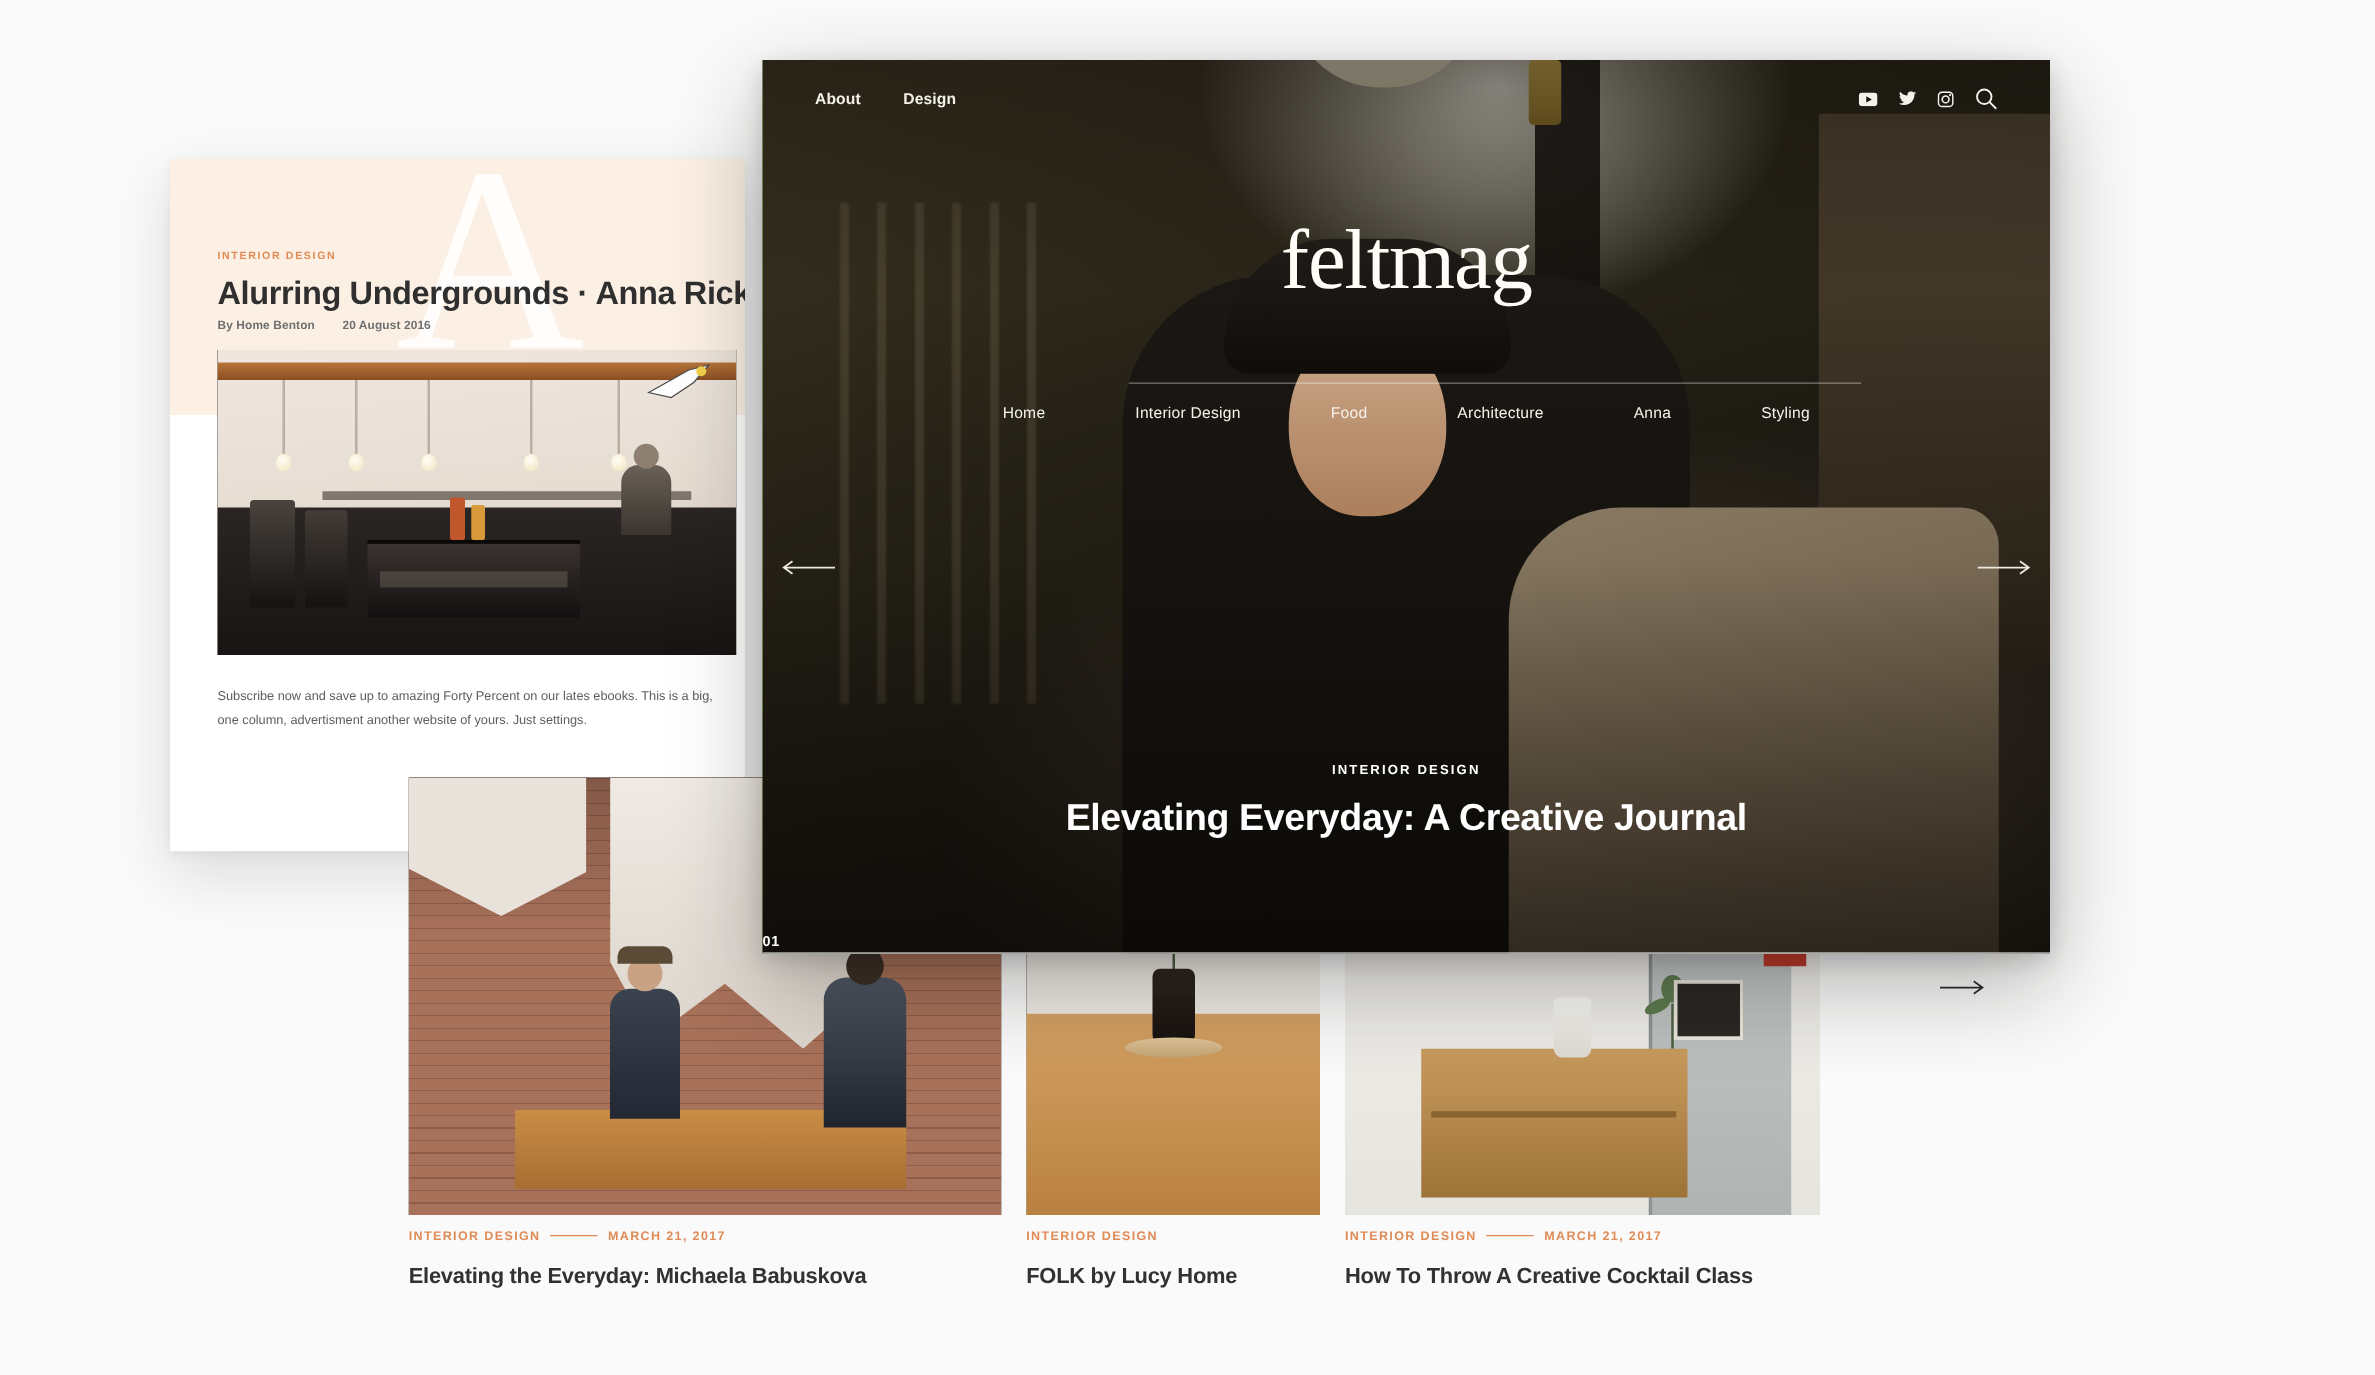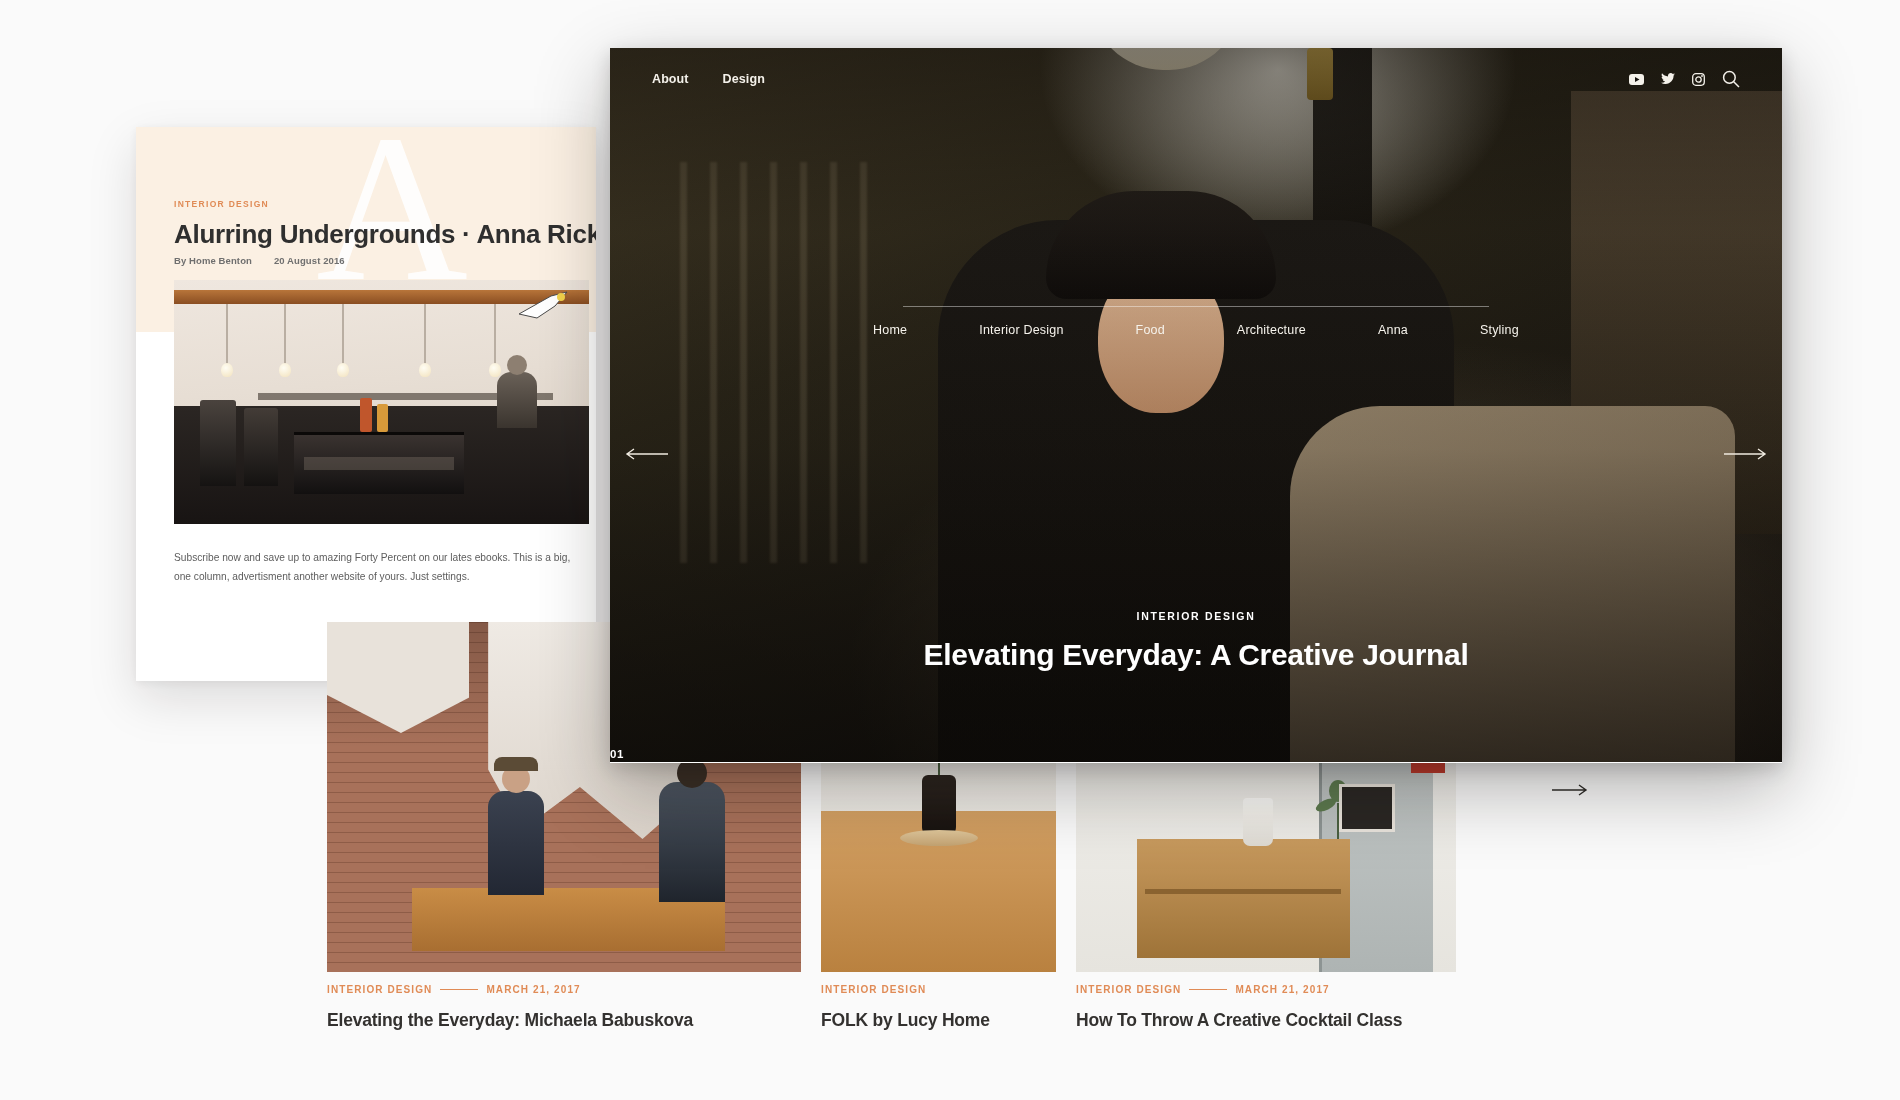--- a/index.html
+++ b/index.html
@@ -174,21 +174,21 @@
     background:linear-gradient(180deg,#20242b,#0f1215); border-radius:40px 40px 0 0; }
   .ph4 .head{ position:absolute; left:28%; bottom:62%; width:46px; height:46px;
     border-radius:50%; background:#d3a98a; }
   .ph4 .hair{ position:absolute; left:24%; bottom:60%; width:58px; height:54px;
     border-radius:50% 50% 40% 40%; background:#6b4a33; }
   .ph4 .barrel{ position:absolute; left:0; bottom:6%; width:34%; height:34%;
     background:linear-gradient(180deg,#b07f42,#8a5e2c); border-radius:5px; }
 
   
   .hero{
-    position:absolute; left:610px; top:48px; width:1172px; height:715px;
+    position:absolute; left:610px; top:48px; width:1030px; height:715px;
     overflow:hidden; background:#4d7c0f;
     box-shadow:0 26px 70px rgba(15,13,10,.30), 0 6px 18px rgba(15,13,10,.16);
   }
   .hero-photo{ position:absolute; inset:0; }
   .hp-bg{ position:absolute; inset:0;
     background:
       radial-gradient(900px 520px at 68% 86%, rgba(150,126,96,.50), rgba(0,0,0,0) 62%),
       radial-gradient(340px 260px at 57% 3%, rgba(248,244,232,.85), rgba(0,0,0,0) 70%),
       linear-gradient(160deg,#433a26 0%,#2b2619 34%,#1a1711 70%,#120f0b 100%);
   }
@@ -426,20 +426,21 @@
         </a>
         <a href="#">
           <svg width="18" height="18" viewBox="0 0 18 18">
               <circle cx="7.4" cy="7.4" r="5.8" fill="none" stroke="#f4f1ea" stroke-width="1.5"></circle>
               <path d="M11.7 11.7 L17 17" stroke="#f4f1ea" stroke-width="1.5"></path>
             </svg>
         </a>
       </div>
     </div>
 
+    <div class="hero-logo">feltmag</div>
     <div class="hero-rule"></div>
 
     <div class="hero-nav">
       <a href="#">Home</a>
       <a href="#">Interior Design</a>
       <a href="#">Food</a>
       <a href="#">Architecture</a>
       <a href="#">Anna</a>
       <a href="#">Styling</a>
     </div>

